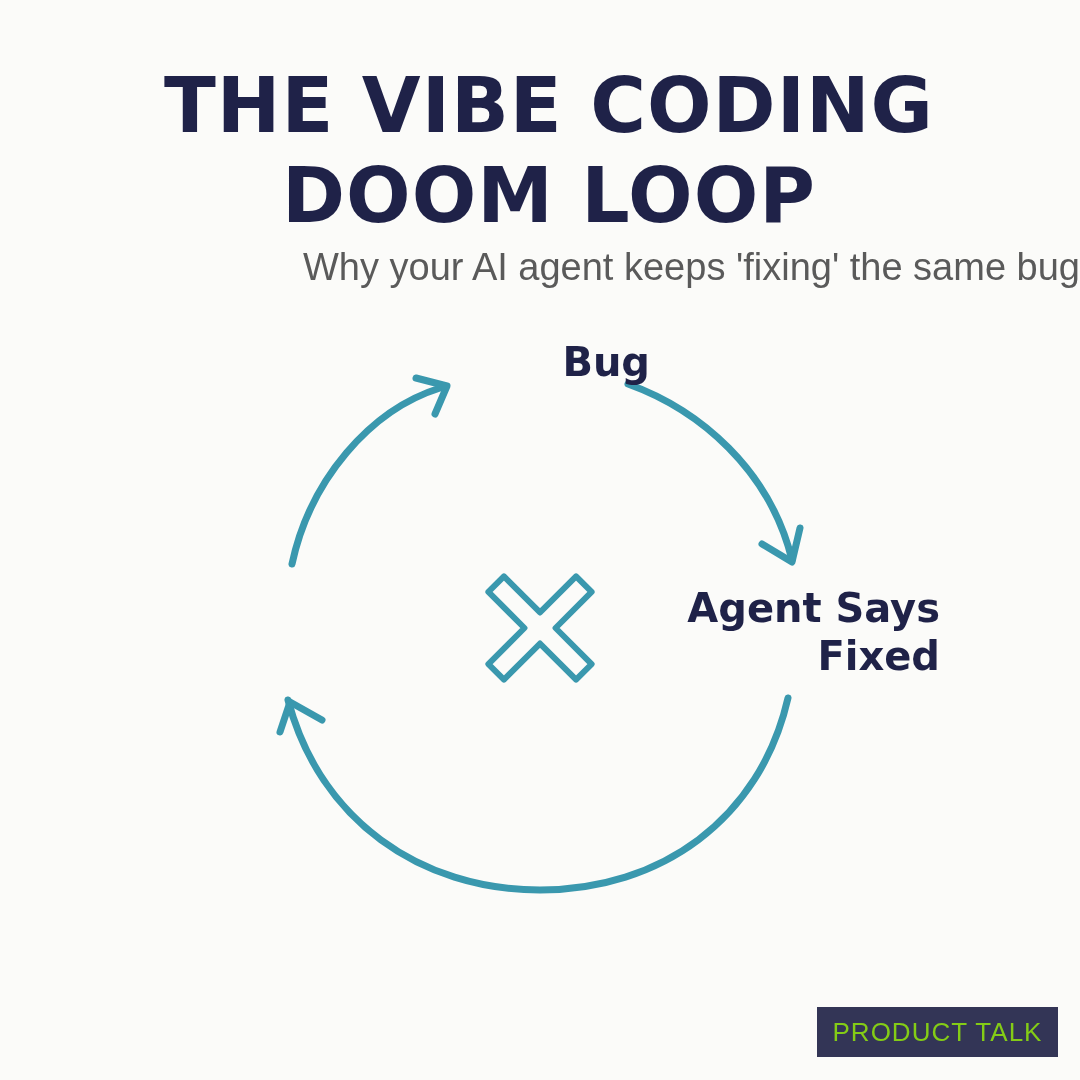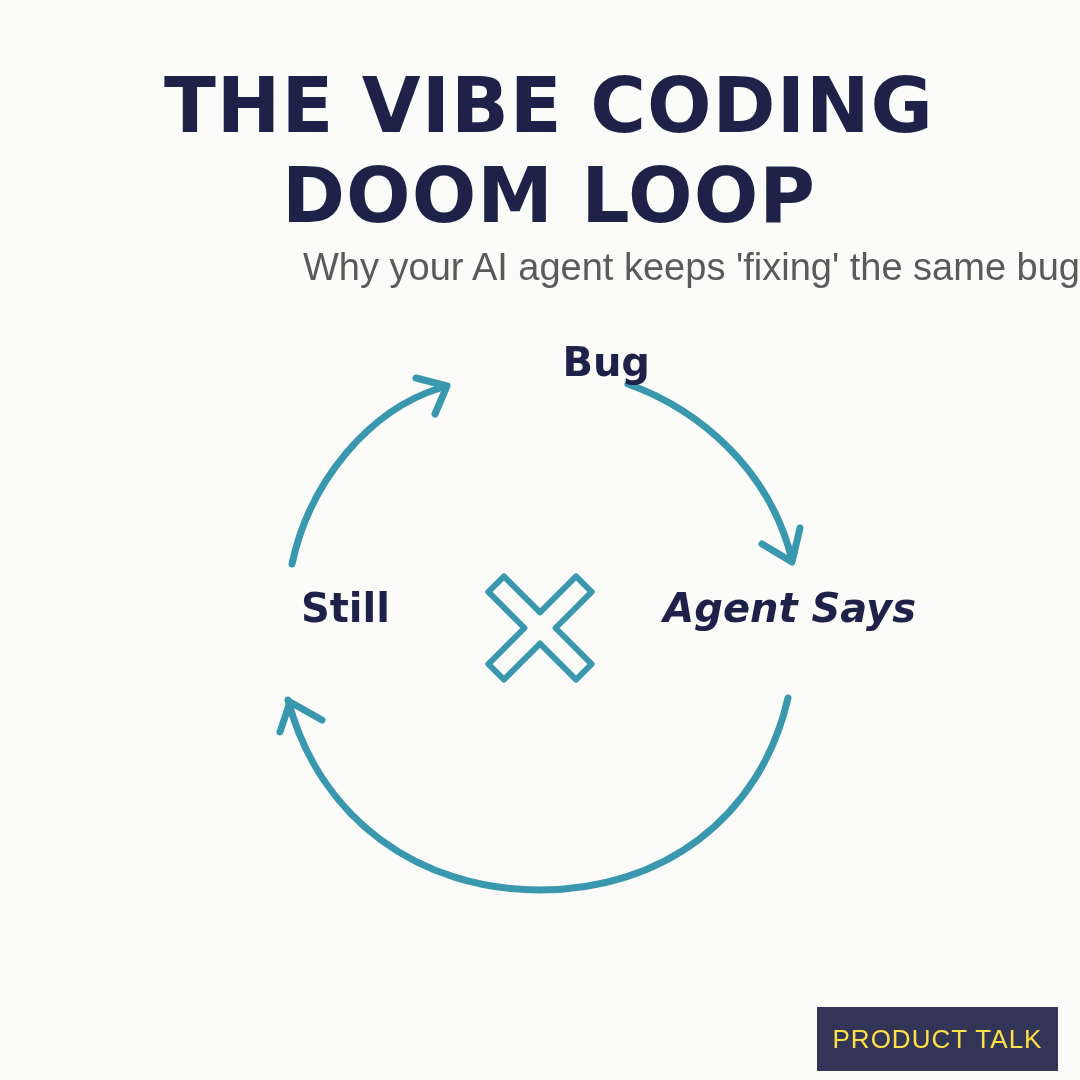--- a/index.html
+++ b/index.html
@@ -18,26 +18,26 @@
     .subtitle {
       position: absolute; left: 0; width: 1080px; text-align: right; top: 246px;
       font-family: "Liberation Sans", sans-serif; font-size: 38px; color: #5a5a5a;
     }
     .node {
       position: absolute; text-align: right;
       font-family: "DejaVu Sans", sans-serif; font-weight: bold;
       color: #1f2248; font-size: 40px; line-height: 48px;
     }
     .n-top { left: 430px; width: 220px; top: 338px; }
-    .n-right { left: 636px; width: 280px; top: 584px; font-style: italic; }
+    .n-right { left: 660px; width: 280px; top: 584px; }
     .n-left { left: 180px; width: 210px; top: 584px; }
     svg.loop { position: absolute; left: 0; top: 0; }
     .badge {
-      position: absolute; left: 817px; top: 1007px; width: 241px; height: 64px;
-      background: #333556; color: #fde047; display: flex; align-items: center; justify-content: center;
+      position: absolute; left: 817px; top: 1007px; width: 241px; height: 50px;
+      background: #333556; color: #84cc16; display: flex; align-items: center; justify-content: center;
       font-family: "Liberation Sans", sans-serif; font-size: 26px; letter-spacing: 1px;
     }
   </style>
 </head>
 <body>
 
 <div class="title t1">THE VIBE CODING</div>
 <div class="title t2">DOOM LOOP</div>
 <div class="subtitle">Why your AI agent keeps 'fixing' the same bug</div>
 
@@ -57,18 +57,18 @@
   <g transform="translate(540,628) rotate(45)">
     <path fill="none" stroke="#3a98ae" stroke-width="6" stroke-linejoin="round" d="M-11 -62 H11 V-11 H62 V11 H11 V62 H-11 V11 H-62 V-11 H-11 Z"></path>
   </g>
 </svg>
 
 <div class="node n-top">
   <div>Bug</div>
 </div>
 <div class="node n-right">
   <div>Agent Says</div>
+  <div>Fixed</div>
 </div>
 <div class="node n-left">
-  <div>Still</div>
 </div>
 
 <div class="badge">PRODUCT TALK</div>
 
 </body></html>

